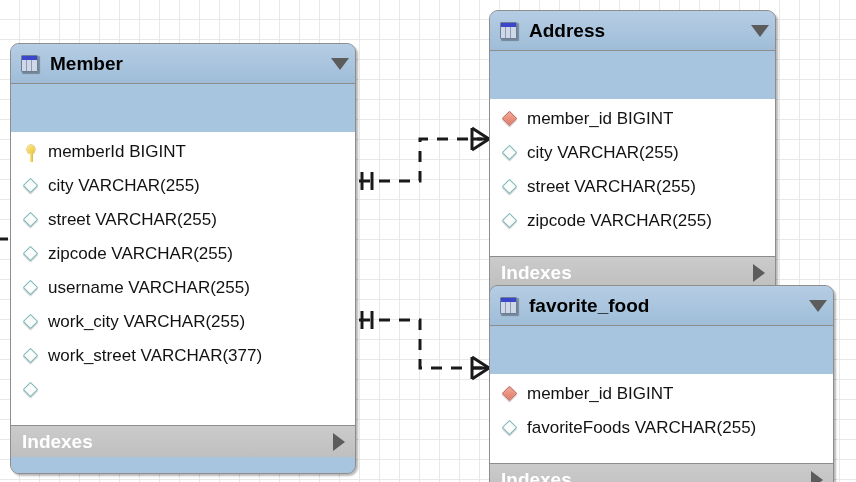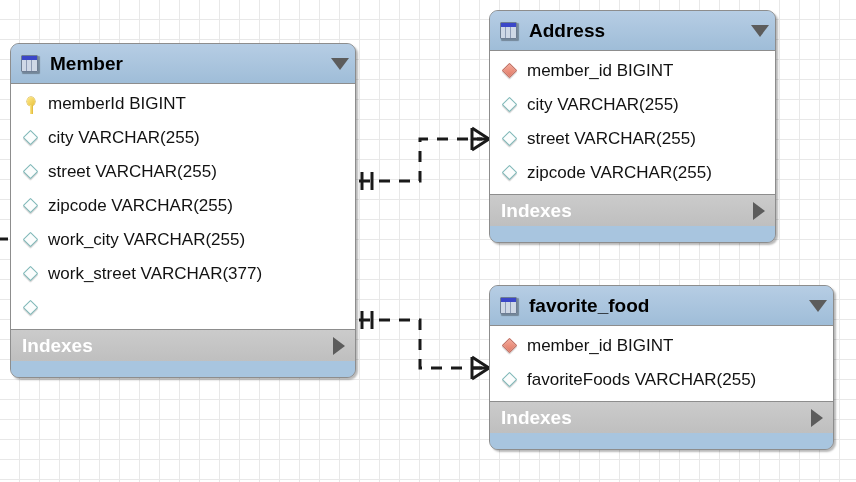--- a/index.html
+++ b/index.html
@@ -60,21 +60,22 @@
     width: 0; height: 0;
     flex: 0 0 auto;
     border-left: 9px solid transparent;
     border-right: 9px solid transparent;
     border-top: 12px solid #5c5c5c;
     margin-left: 8px;
   }
 
   .col-list {
     background: #ffffff;
-    padding: 3px 0 4px 0;
+    padding: 3px 0 18px 0;
+    margin-top: 48px;
   }
   .col-row {
     display: flex;
     align-items: center;
     height: 34px;
     padding-left: 11px;
     box-sizing: border-box;
   }
   .col-icon {
     width: 19px;
@@ -260,20 +261,26 @@
       <div class="col-row">
         <span class="col-icon">
             <span class="diamond"></span>
           </span>
         <span class="col-label">zipcode VARCHAR(255)</span>
       </div>
       <div class="col-row">
         <span class="col-icon">
             <span class="diamond"></span>
           </span>
+        <span class="col-label">username VARCHAR(255)</span>
+      </div>
+      <div class="col-row">
+        <span class="col-icon">
+            <span class="diamond"></span>
+          </span>
         <span class="col-label">work_city VARCHAR(255)</span>
       </div>
       <div class="col-row">
         <span class="col-icon">
             <span class="diamond"></span>
           </span>
         <span class="col-label">work_street VARCHAR(377)</span>
       </div>
       <div class="col-row">
         <span class="col-icon">

